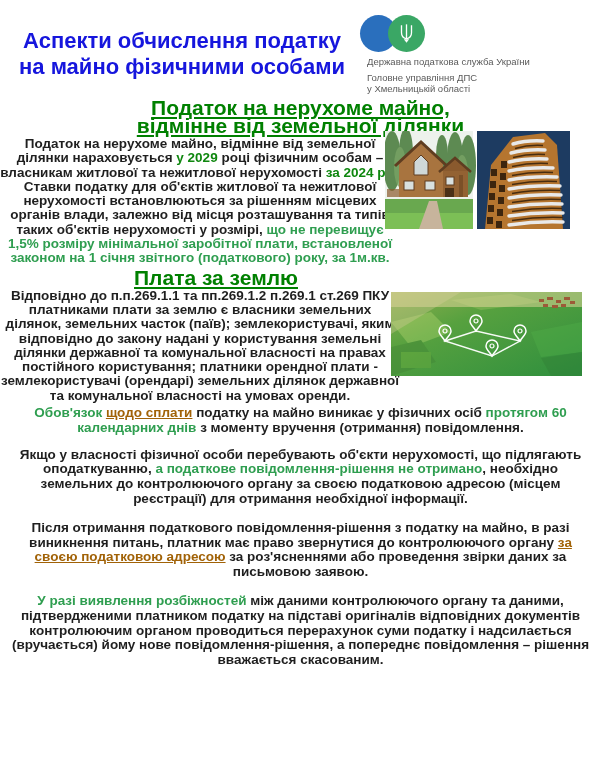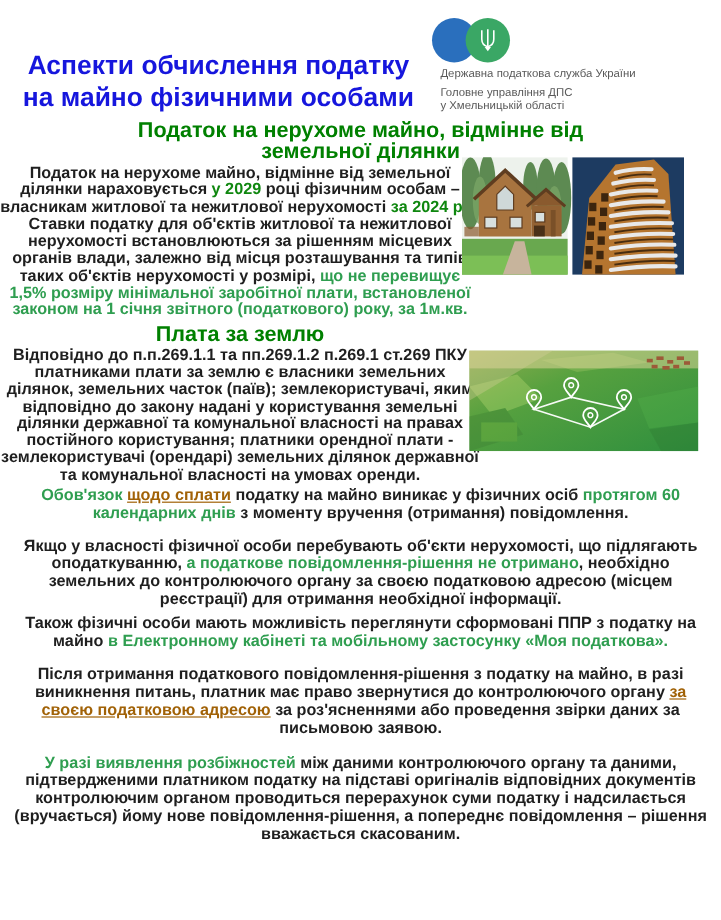--- a/index.html
+++ b/index.html
@@ -3,40 +3,40 @@
 <meta charset="utf-8">
 <style>
   html,body{margin:0;padding:0;}
   body{
     width:601px;height:767px;overflow:hidden;background:#ffffff;
     font-family:"Liberation Sans",sans-serif;font-weight:bold;color:#1f1f1f;
   }
   .page{width:601px;height:767px;position:relative;}
 
   
-  .header{display:flex;align-items:flex-end;padding:13px 6px 0 16px;}
+  .header{display:flex;align-items:center;padding:13px 6px 0 16px;}
   .title{width:332px;text-align:center;color:#1616dd;font-size:22px;line-height:26px;}
   .logo{display:flex;align-items:flex-start;margin-left:12px;margin-top:2px;flex-direction:column;}
   .logo-circles{position:relative;width:66px;height:38px;flex:none;}
   .c-blue{position:absolute;left:0;top:0;width:37px;height:37px;border-radius:50%;background:#2a6fbd;}
   .c-green{position:absolute;left:28px;top:0;width:37px;height:37px;border-radius:50%;background:#3aa765;
            display:flex;align-items:center;justify-content:center;}
   .logo-text{margin-left:7px;font-size:9.5px;line-height:11px;color:#5a5a5a;font-weight:normal;padding-top:3px;}
   .logo-text .l1{margin-bottom:5px;}
 
   
   .sec{position:relative;}
-  h2{color:#008000;font-size:18px;line-height:18px;text-align:center;
-     margin:0;font-weight:bold;}
+  h2{color:#008000;font-size:21px;line-height:18px;text-align:center;
+     text-decoration:underline;margin:0;font-weight:bold;}
   .colwrap{width:400px;}
   .colwrap p{font-size:13.5px;line-height:14.3px;text-align:center;margin:0;}
   .sec1{margin-top:5px;}
   .sec1 h2{width:380px;margin:0 auto 2px auto;}
   .sec2{margin-top:3px;}
-  .sec2 h2{width:400px;margin:0 0 2px 0;}
+  .sec2 h2{width:400px;margin:0 0 2px 0;padding-left:16px;}
   .photo{position:absolute;display:block;}
   .photo-buildings{left:385px;top:32px;width:185px;height:98px;}
   .photo-fields{left:391px;top:23px;width:191px;height:84px;}
 
   .sec3 h2{margin-top:9px;margin-bottom:3px;}
   .sec3 p{font-size:13.5px;line-height:14.8px;text-align:center;margin:0 10px;}
   .gap4{margin-top:3px !important;}
   .gap12{margin-top:12px !important;}
   .gap5{margin-top:5px !important;}
   .gap16{margin-top:16px !important;}
@@ -197,18 +197,17 @@
       <use href="#pin" transform="translate(54,49)"></use>
       <use href="#pin" transform="translate(85,39)"></use>
       <use href="#pin" transform="translate(129,49)"></use>
       <use href="#pin" transform="translate(101,64)"></use>
     </svg>
   </div>
 
   <div class="sec sec3">
     <p class="gap4"><span class="r-g">Обов'язок </span><span class="r-gu">щодо сплати</span><span> податку на майно виникає у фізичних осіб </span><span class="r-g">протягом 60 календарних днів</span><span> з моменту вручення (отримання) повідомлення.</span></p>
     <p class="gap12"><span>Якщо у власності фізичної особи перебувають об'єкти нерухомості, що підлягають оподаткуванню, </span><span class="r-g">а податкове повідомлення-рішення не отримано</span><span>, необхідно земельних до контролюючого органу за своєю податковою адресою (місцем реєстрації) для отримання необхідної інформації.</span></p>
-    <p class="gap5"><span>Також фізичні особи мають можливість переглянути сформовані ППР з податку на майно </span><span class="r-g">в Електронному кабінеті та мобільному застосунку «Моя податкова».</span></p>
     <p class="gap14"><span>Після отримання податкового повідомлення-рішення з податку на майно, в разі виникнення питань, платник має право звернутися до контролюючого органу </span><span class="r-gu">за своєю податковою адресою</span><span> за роз'ясненнями або проведення звірки даних за письмовою заявою.</span></p>
     <p class="gap14"><span class="r-g">У разі виявлення розбіжностей</span><span> між даними контролюючого органу та даними, підтвердженими платником податку на підставі оригіналів відповідних документів контролюючим органом проводиться перерахунок суми податку і надсилається (вручається) йому нове повідомлення-рішення, а попереднє повідомлення – рішення вважається скасованим.</span></p>
   </div>
 
 </div>
 
 </body></html>

